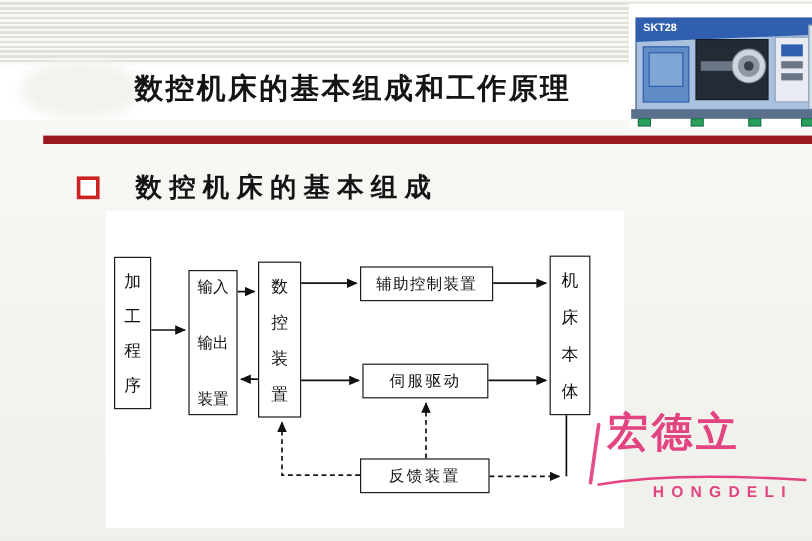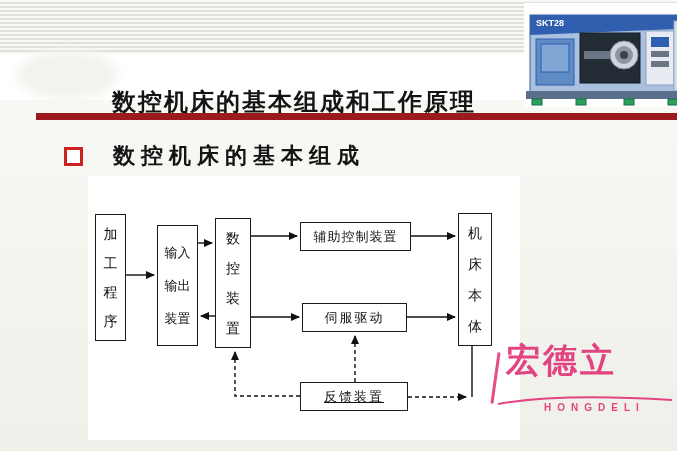--- a/index.html
+++ b/index.html
@@ -22,21 +22,20 @@
   .logo-smudge {
     position:absolute; left:25px; top:58px; width:85px; height:34px;
     background:#f2f2ee; border-radius:50%;
     box-shadow:0 0 10px 8px rgba(242,242,238,0.95);
   }
   .page-title {
     position:absolute; left:112px; top:58px;
     font-family:"Liberation Serif", serif;
     font-size:24px; font-weight:bold; color:#141414; letter-spacing:2px;
     white-space:nowrap;
-    margin-top:28px;
   }
   .accent-rule {
     position:absolute; left:36px; top:113px; width:641px; height:7px;
     background:#9b1a1d;
   }
   .section-bullet {
     position:absolute; left:64px; top:147px; width:13px; height:13px;
     border:3px solid #cc2222; background:#ffffff;
   }
   .section-heading {
@@ -68,21 +67,21 @@
     position:absolute; left:2px; top:14px; width:3px; height:52px;
     background:#e23a7c; transform:rotate(8deg); border-radius:2px; opacity:0.9;
   }
   .watermark-text {
     position:absolute; left:14px; top:0; font-size:34px; font-weight:bold;
     color:#e23a7c; letter-spacing:3px; white-space:nowrap;
     font-family:Liberation Mono, monospace; opacity:0.95;
   }
   .watermark-underline { position:absolute; left:4px; top:54px; opacity:0.95; }
   .watermark-subtext {
-    position:absolute; left:52px; top:64px; font-size:10px; font-weight:bold;
+    position:absolute; left:52px; top:64px; font-size:13px; font-weight:bold;
     color:#e23a7c; letter-spacing:6px; white-space:nowrap; opacity:0.95;
   }
 </style>
 </head>
 <body>
 
 <div class="slide">
 
   <div class="stripes-top"></div>
 
@@ -130,34 +129,34 @@
   <div class="section-bullet"></div>
   <div class="section-heading">数控机床的基本组成</div>
 
   <div class="diagram-panel">
 
     <div class="node" style="left:7px; top:38px; width:31px; height:127px; line-height:29px; font-size:14px;">加
 工
 程
 序</div>
 
-    <div class="node" style="left:69px; top:49px; width:41px; height:121px; line-height:33px; font-size:13px;">输入
+    <div class="node" style="left:69px; top:49px; width:41px; height:121px; line-height:47px; font-size:13px;">输入
 输出
 装置</div>
 
     <div class="node" style="left:127px; top:42px; width:36px; height:130px; line-height:30px; font-size:14px;">数
 控
 装
 置</div>
 
     <div class="node" style="left:214px; top:127px; width:105px; height:29px; font-size:13px; letter-spacing:2px;">伺服驱动</div>
 
     <div class="node" style="left:212px; top:46px; width:111px; height:29px; font-size:13px; letter-spacing:1px;">辅助控制装置</div>
 
-    <div class="node" style="left:212px; top:206px; width:108px; height:29px; font-size:13px; letter-spacing:2px;text-decoration:underline;">反馈装置</div>
+    <div class="node" style="left:212px; top:206px; width:108px; height:29px; font-size:13px; letter-spacing:2px;">反馈装置</div>
 
     <div class="node" style="left:370px; top:37px; width:34px; height:133px; line-height:31px; font-size:14px;">机
 床
 本
 体</div>
 
     <svg class="arrows-layer" width="432" height="264" viewBox="0 0 432 264">
       <defs>
         <marker id="arr" markerUnits="userSpaceOnUse" markerWidth="9" markerHeight="8" refX="8" refY="4" orient="auto">
           <path d="M0,0 L9,4 L0,8 Z" fill="#111"></path>

